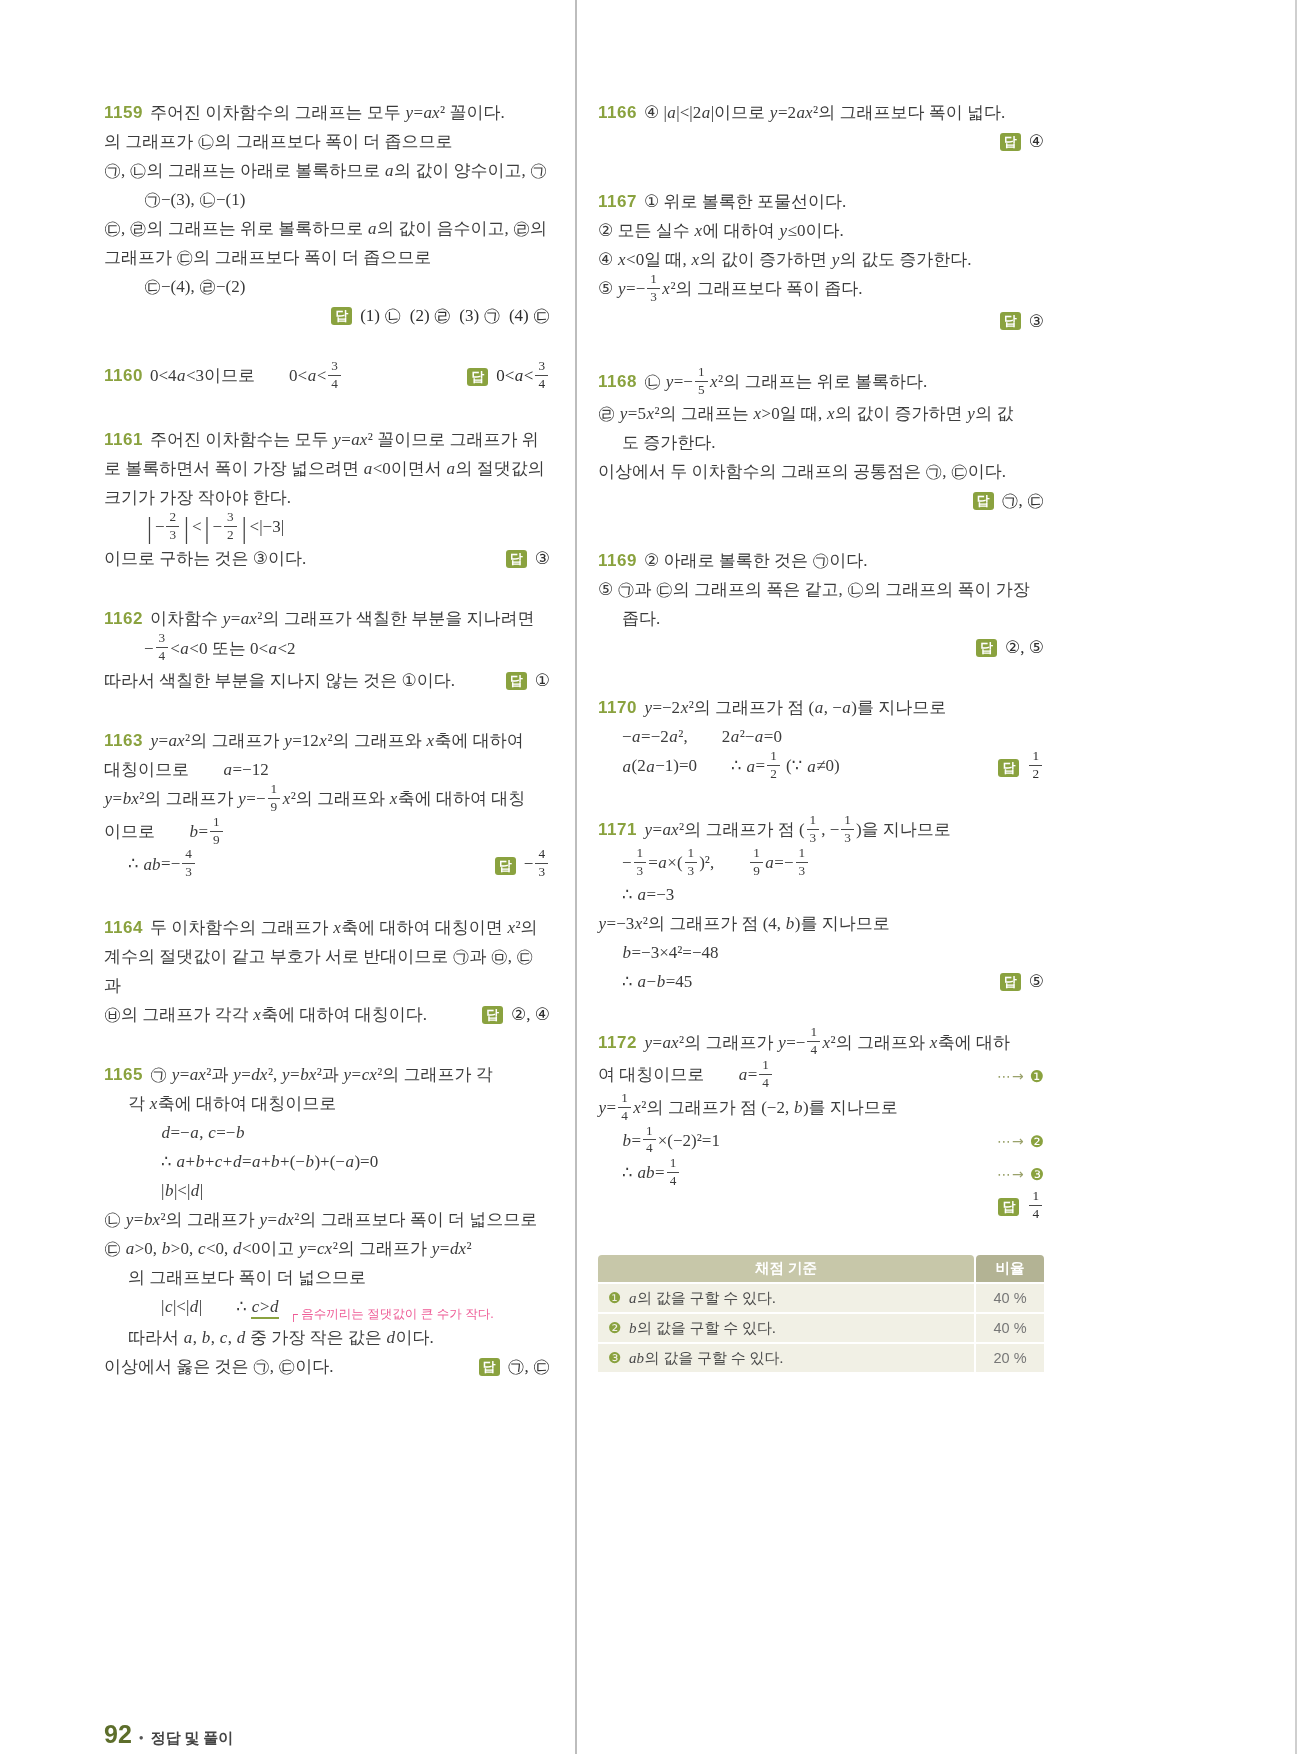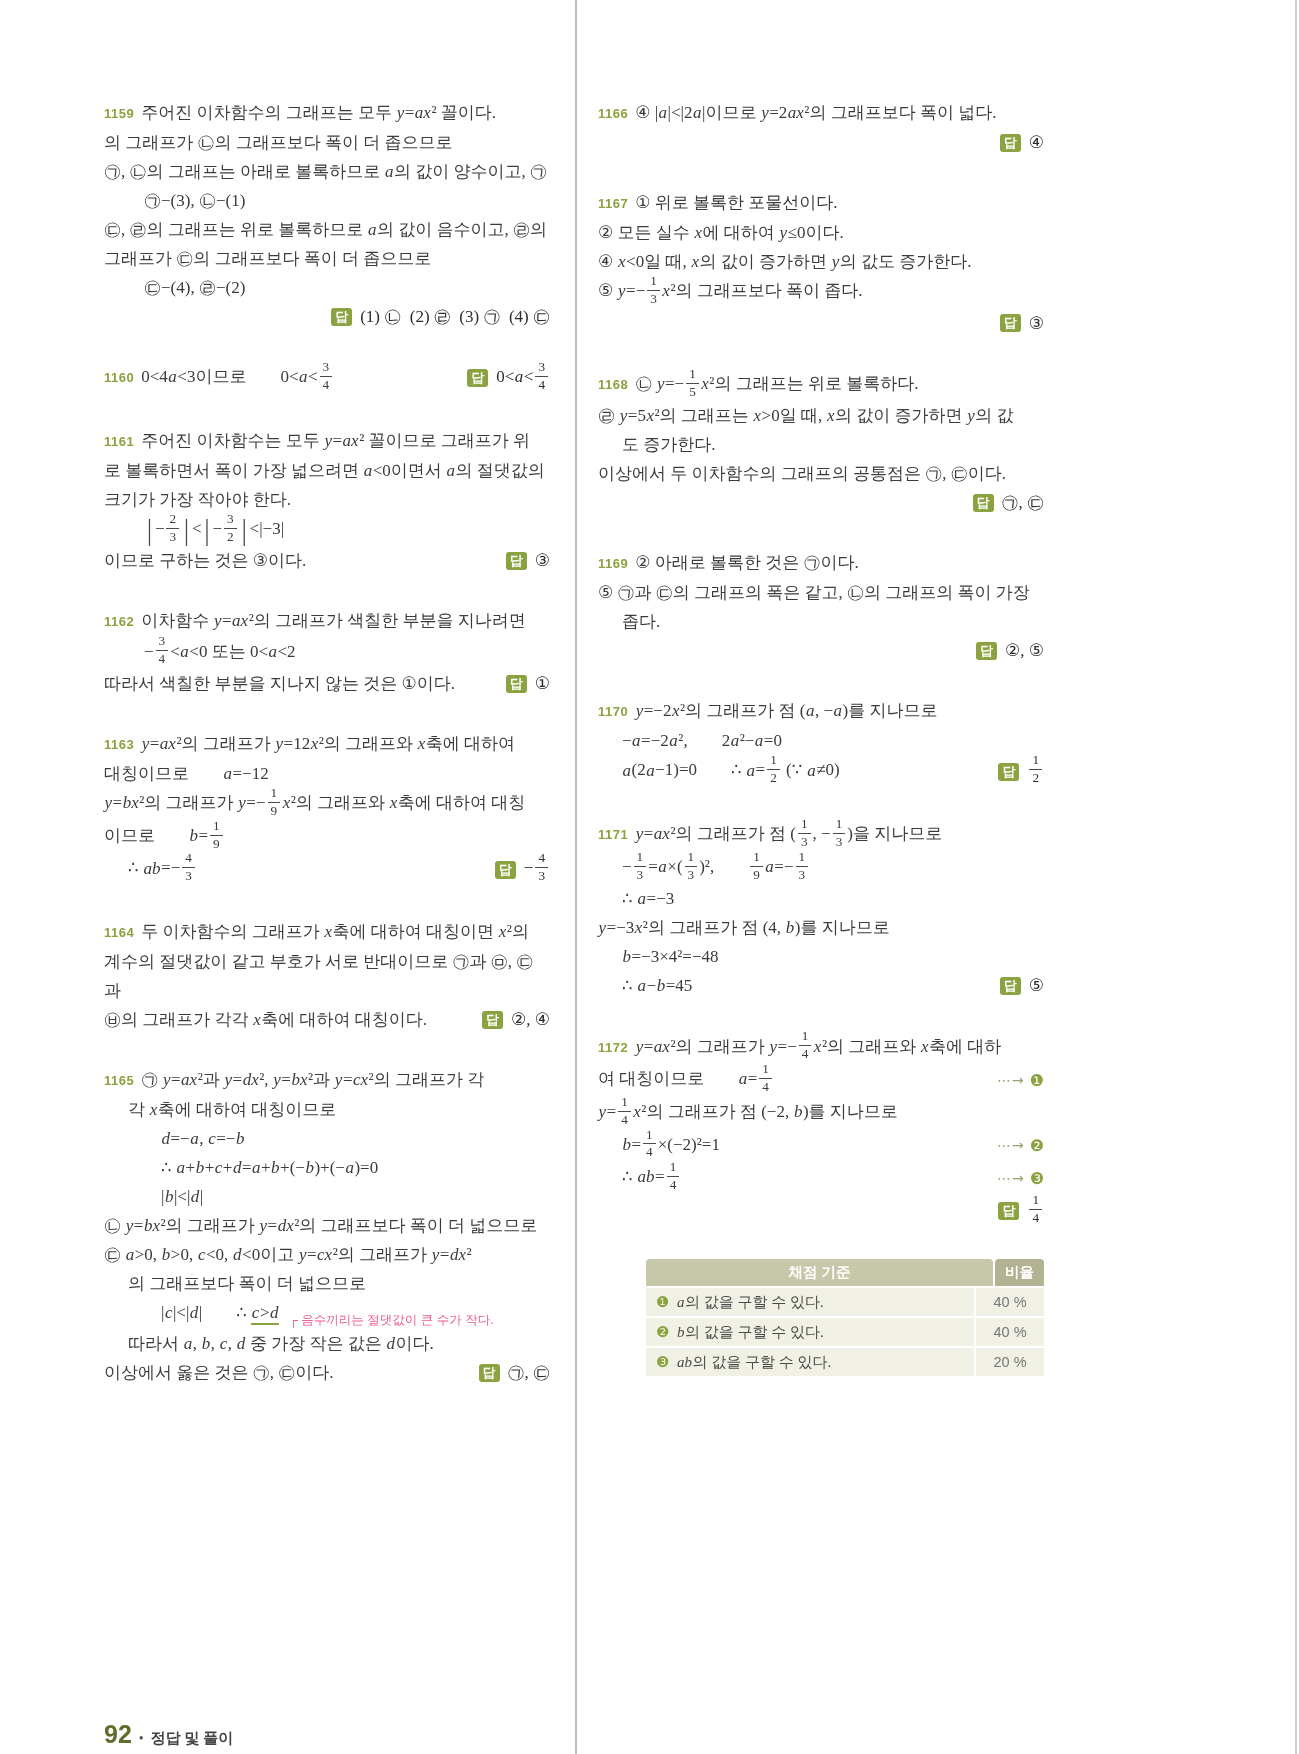--- a/index.html
+++ b/index.html
@@ -19,21 +19,21 @@
   .ln { line-height:29px; min-height:29px; }
   .ln.has-r { display:flex; justify-content:space-between; align-items:center; }
   .lt { display:inline; }
   .i1 { padding-left:24px; }
   .i2 { padding-left:40px; }
   .i3 { padding-left:57px; }
 
   .pnum {
     color:var(--accent,#8aa23f); font-weight:bold;
     font-family:"Liberation Sans","DejaVu Sans",sans-serif;
-    font-size:13px; margin-right:7px; letter-spacing:0.5px;
+    font-size:17px; margin-right:7px; letter-spacing:0.5px;
   }
   i { font-style:italic; font-family:"Liberation Serif","DejaVu Serif",serif; padding:0 0.5px; }
 
   .fr { display:inline-flex; flex-direction:column; text-align:center; vertical-align:middle;
         line-height:1.12; font-size:0.78em; margin:0 2px; position:relative; top:-2px; }
   .fr .fn { display:block; border-bottom:1px solid #4a4a4a; padding:0 3px 1px; }
   .fr .fd { display:block; padding:1px 3px 0; }
 
   .bb { font-size:1.55em; font-weight:300; vertical-align:-0.18em; padding:0 1px;
         font-family:"DejaVu Sans",sans-serif; color:#444; }
@@ -49,25 +49,25 @@
   .rm { display:inline-flex; align-items:center; white-space:nowrap; margin-left:12px; }
   .rm .dots { color:#9aa26b; letter-spacing:1px; margin-right:5px; font-size:14px;
               font-family:"DejaVu Sans",sans-serif; }
   .rm .mark { color:var(--accent,#8aa23f); font-size:16px; font-family:"DejaVu Sans",sans-serif; }
 
   .ulg { border-bottom:2px solid var(--accent,#8aa23f); padding-bottom:1px; }
   .note { color:var(--note-pink,#ee5a95); font-size:12.5px; margin-left:10px;
           font-family:"Liberation Sans","DejaVu Sans",sans-serif; position:relative; top:6px; }
   .note::before { content:"┌ "; }
 
-  .rubric { margin-top:12px; font-family:"Liberation Sans","DejaVu Sans",sans-serif; font-size:14.5px;margin-left:48px; }
+  .rubric { margin-top:12px; font-family:"Liberation Sans","DejaVu Sans",sans-serif; font-size:14.5px; }
   .rub-head { display:flex; gap:2px; margin-bottom:2px; }
   .rh-crit  { flex:1; background:var(--rubric-header-bg,#c7c7a9); color:#fff; text-align:center;
               font-weight:bold; line-height:27px; border-radius:4px 4px 0 0; }
-  .rh-ratio { width:49px; background:var(--rubric-ratio-bg,#b3b394); color:#fff; text-align:center;
+  .rh-ratio { width:68px; background:var(--rubric-ratio-bg,#b3b394); color:#fff; text-align:center;
               font-weight:bold; line-height:27px; border-radius:4px 4px 0 0; }
   .rub-row { display:flex; gap:2px; margin-bottom:2px; }
   .rr-text  { flex:1; background:var(--rubric-row-bg,#f1f0e5); line-height:28px; padding-left:10px; color:#4a4a4a;
               font-family:"Liberation Serif","DejaVu Serif",serif; font-size:15px; }
   .rr-ratio { width:68px; background:var(--rubric-row-bg,#f1f0e5); text-align:center; line-height:28px; color:#777; }
   .rr-text .mk { color:var(--accent,#8aa23f); margin-right:7px; font-family:"DejaVu Sans",sans-serif; }
 
   #footer { position:absolute; left:104px; top:1720px; display:flex; align-items:baseline; }
   #footer .pgnum { font-size:25px; font-weight:bold; color:var(--footer-number,#5d6e2b);
                    font-family:"Liberation Sans","DejaVu Sans",sans-serif; }

